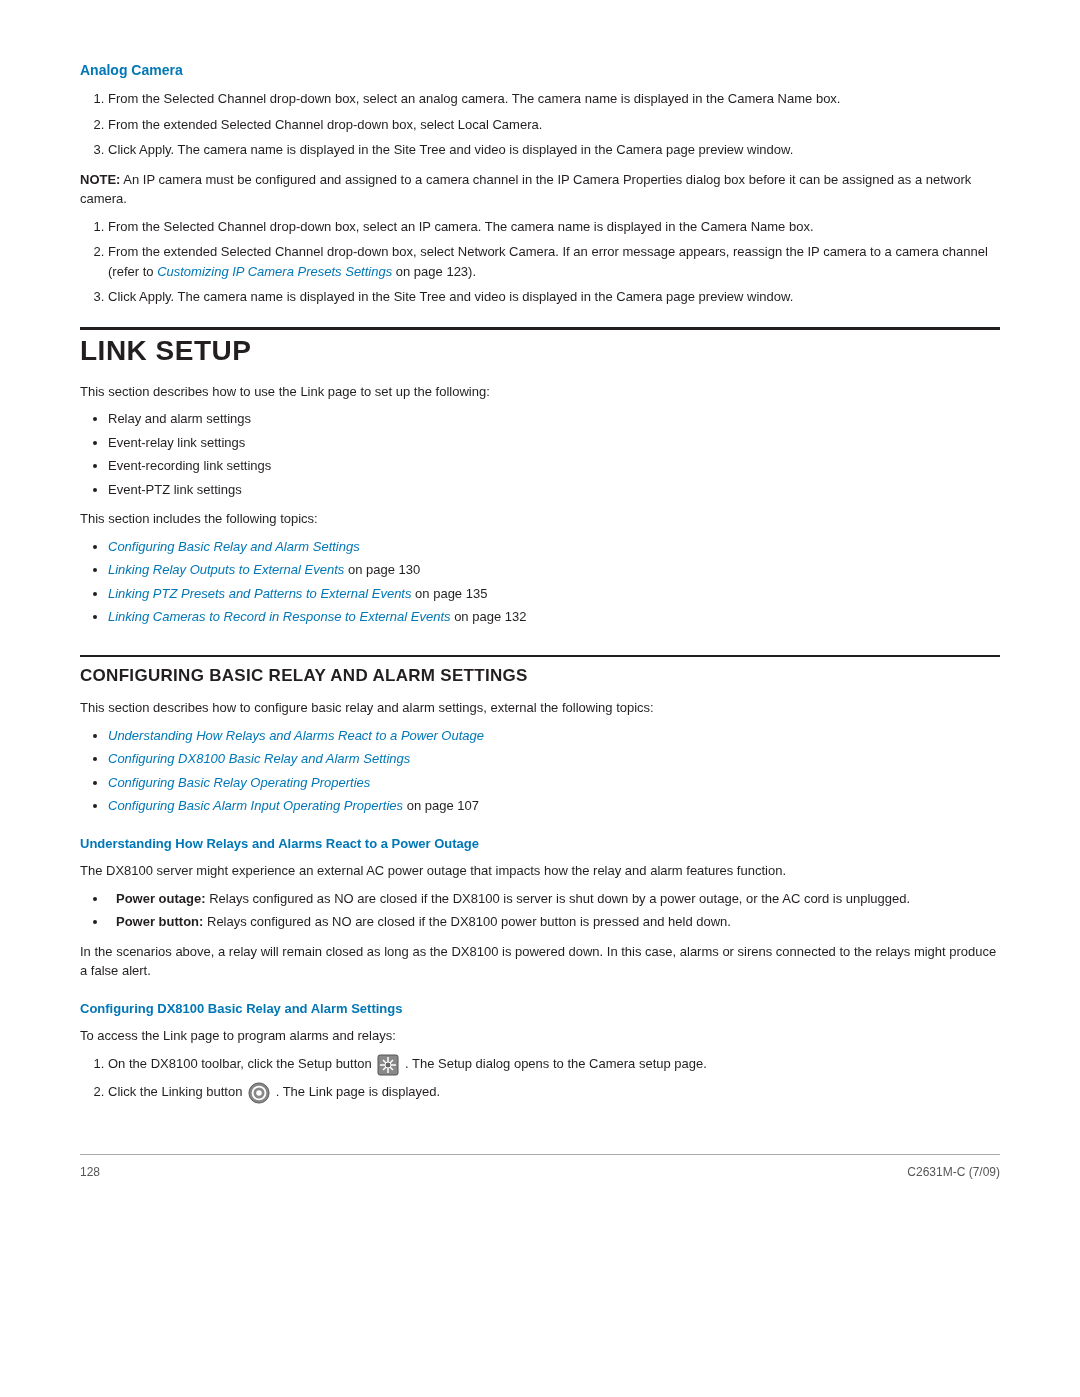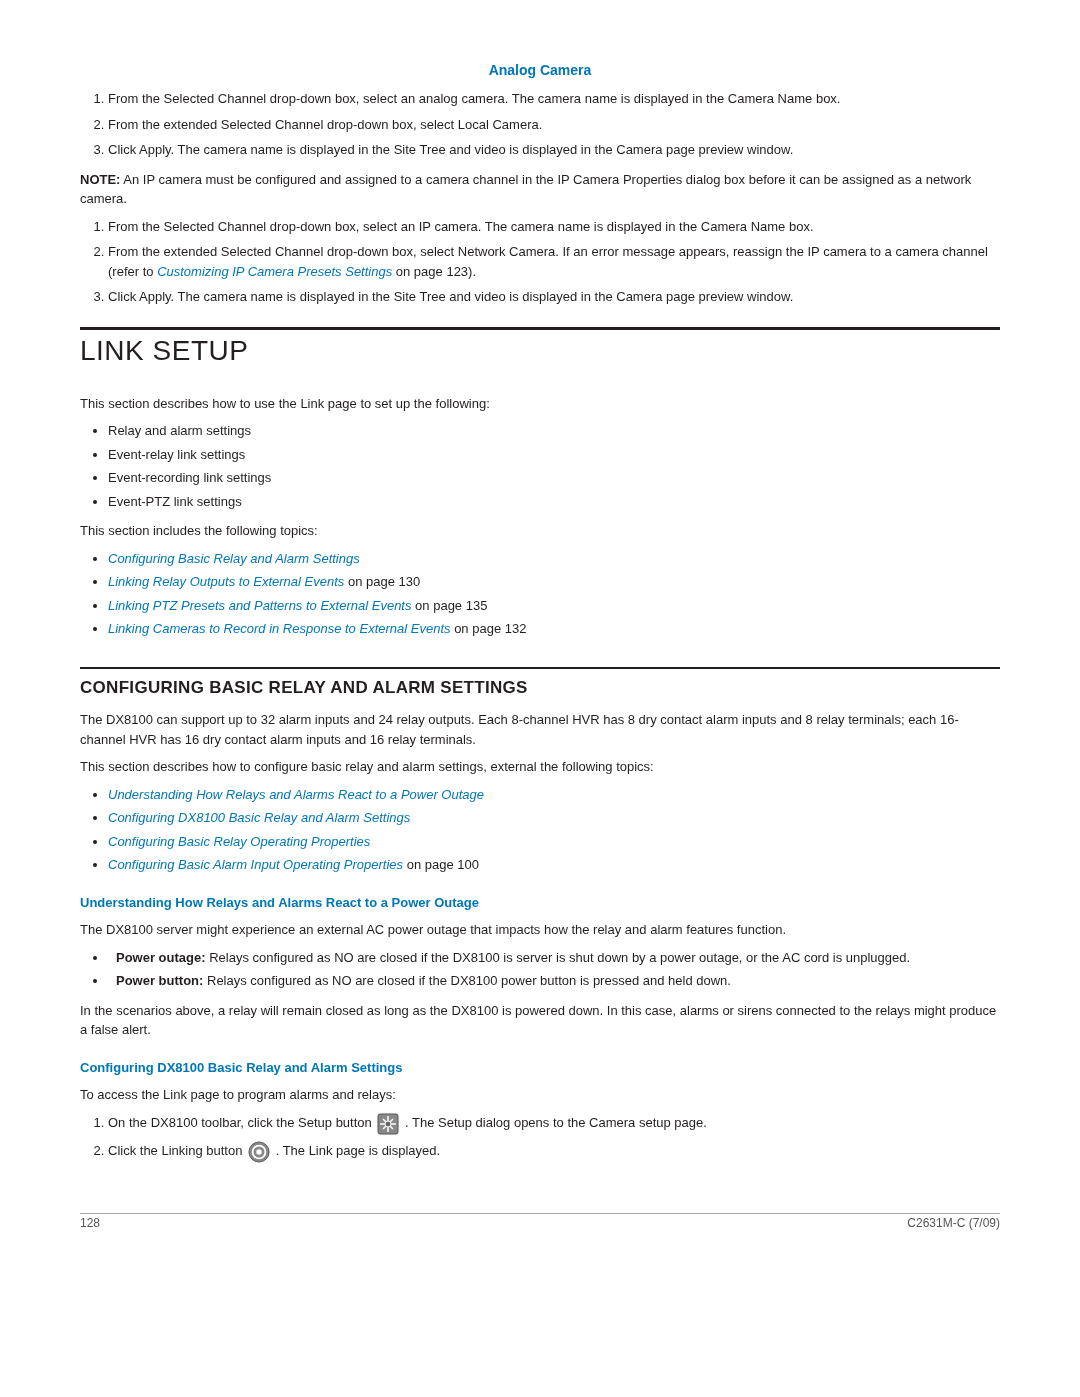--- a/index.html
+++ b/index.html
@@ -8,24 +8,24 @@
       font-size: 13px;
       color: #231f20;
       background: #fff;
       width: 1080px;
       min-height: 1397px;
       padding: 40px 80px 60px 80px;
       line-height: 1.5;
     }
     h1.link-setup {
       font-size: 28px;
-      font-weight: 400;
+      font-weight: 700;
       color: #231f20;
       text-transform: uppercase;
-      margin-bottom: 22px;
+      margin-bottom: 10px;
       margin-top: 20px;
       border-top: 3px solid #231f20;
       letter-spacing: 0.5px;
     }
     h2.section-heading {
       font-size: 17px;
       font-weight: 900;
       color: #231f20;
       text-transform: uppercase;
       margin-bottom: 10px;
@@ -33,21 +33,20 @@
       border-top: 2px solid #231f20;
       padding-top: 6px;
       letter-spacing: 0.3px;
     }
     h3.sub-heading {
       font-size: 14px;
       font-weight: bold;
       color: #0077b6;
       margin-bottom: 8px;
       margin-top: 20px;
-      text-align: center;
     }
     h4.minor-heading {
       font-size: 13px;
       font-weight: bold;
       color: #0077b6;
       margin-bottom: 8px;
       margin-top: 18px;
     }
     p {
       margin-bottom: 8px;
@@ -81,20 +80,21 @@
     .bold-inline {
       font-weight: bold;
       padding-left: 8px;
     }
     .footer-bar {
       display: flex;
       justify-content: space-between;
       align-items: center;
       margin-top: 50px;
       border-top: 1px solid #aaa;
+      padding-top: 8px;
       font-size: 12px;
       color: #555;
     }
     .icon-gear {
       display: inline-block;
       width: 22px;
       height: 22px;
       vertical-align: middle;
       margin: 0 2px;
     }
@@ -142,27 +142,26 @@
   <ul class="bullet-list">
     <li><a class="doc-link" href="#">Configuring Basic Relay and Alarm Settings</a></li>
     <li><a class="doc-link" href="#">Linking Relay Outputs to External Events</a> on page <span>130</span></li>
     <li><a class="doc-link" href="#">Linking PTZ Presets and Patterns to External Events</a> on page <span>135</span></li>
     <li><a class="doc-link" href="#">Linking Cameras to Record in Response to External Events</a> on page <span>132</span></li>
   </ul>
 </section>
 
 <section>
   <h2 class="section-heading">CONFIGURING BASIC RELAY AND ALARM SETTINGS</h2>
-  <p>The DX8100 can support up to 32 alarm inputs and 24 relay outputs. Each 8-channel HVR has 8 dry contact alarm inputs and 8 relay terminals; each 16-channel HVR has 16 dry contact alarm inputs and 16 relay terminals.</p>
   <p>This section describes how to configure basic relay and alarm settings, external the following topics:</p>
   <ul class="bullet-list">
     <li><a class="doc-link" href="#">Understanding How Relays and Alarms React to a Power Outage</a></li>
     <li><a class="doc-link" href="#">Configuring DX8100 Basic Relay and Alarm Settings</a></li>
     <li><a class="doc-link" href="#">Configuring Basic Relay Operating Properties</a></li>
-    <li><a class="doc-link" href="#">Configuring Basic Alarm Input Operating Properties</a> on page <span>100</span></li>
+    <li><a class="doc-link" href="#">Configuring Basic Alarm Input Operating Properties</a> on page <span>107</span></li>
   </ul>
 </section>
 
 <section>
   <h4 class="minor-heading">Understanding How Relays and Alarms React to a Power Outage</h4>
   <p>The DX8100 server might experience an external AC power outage that impacts how the relay and alarm features function.</p>
   <ul class="bullet-list">
     <li>
       <span class="bold-inline">Power outage:</span><span> Relays configured as NO are closed if the DX8100 is server is shut down by a power outage, or the AC cord is unplugged.</span>
     </li>

